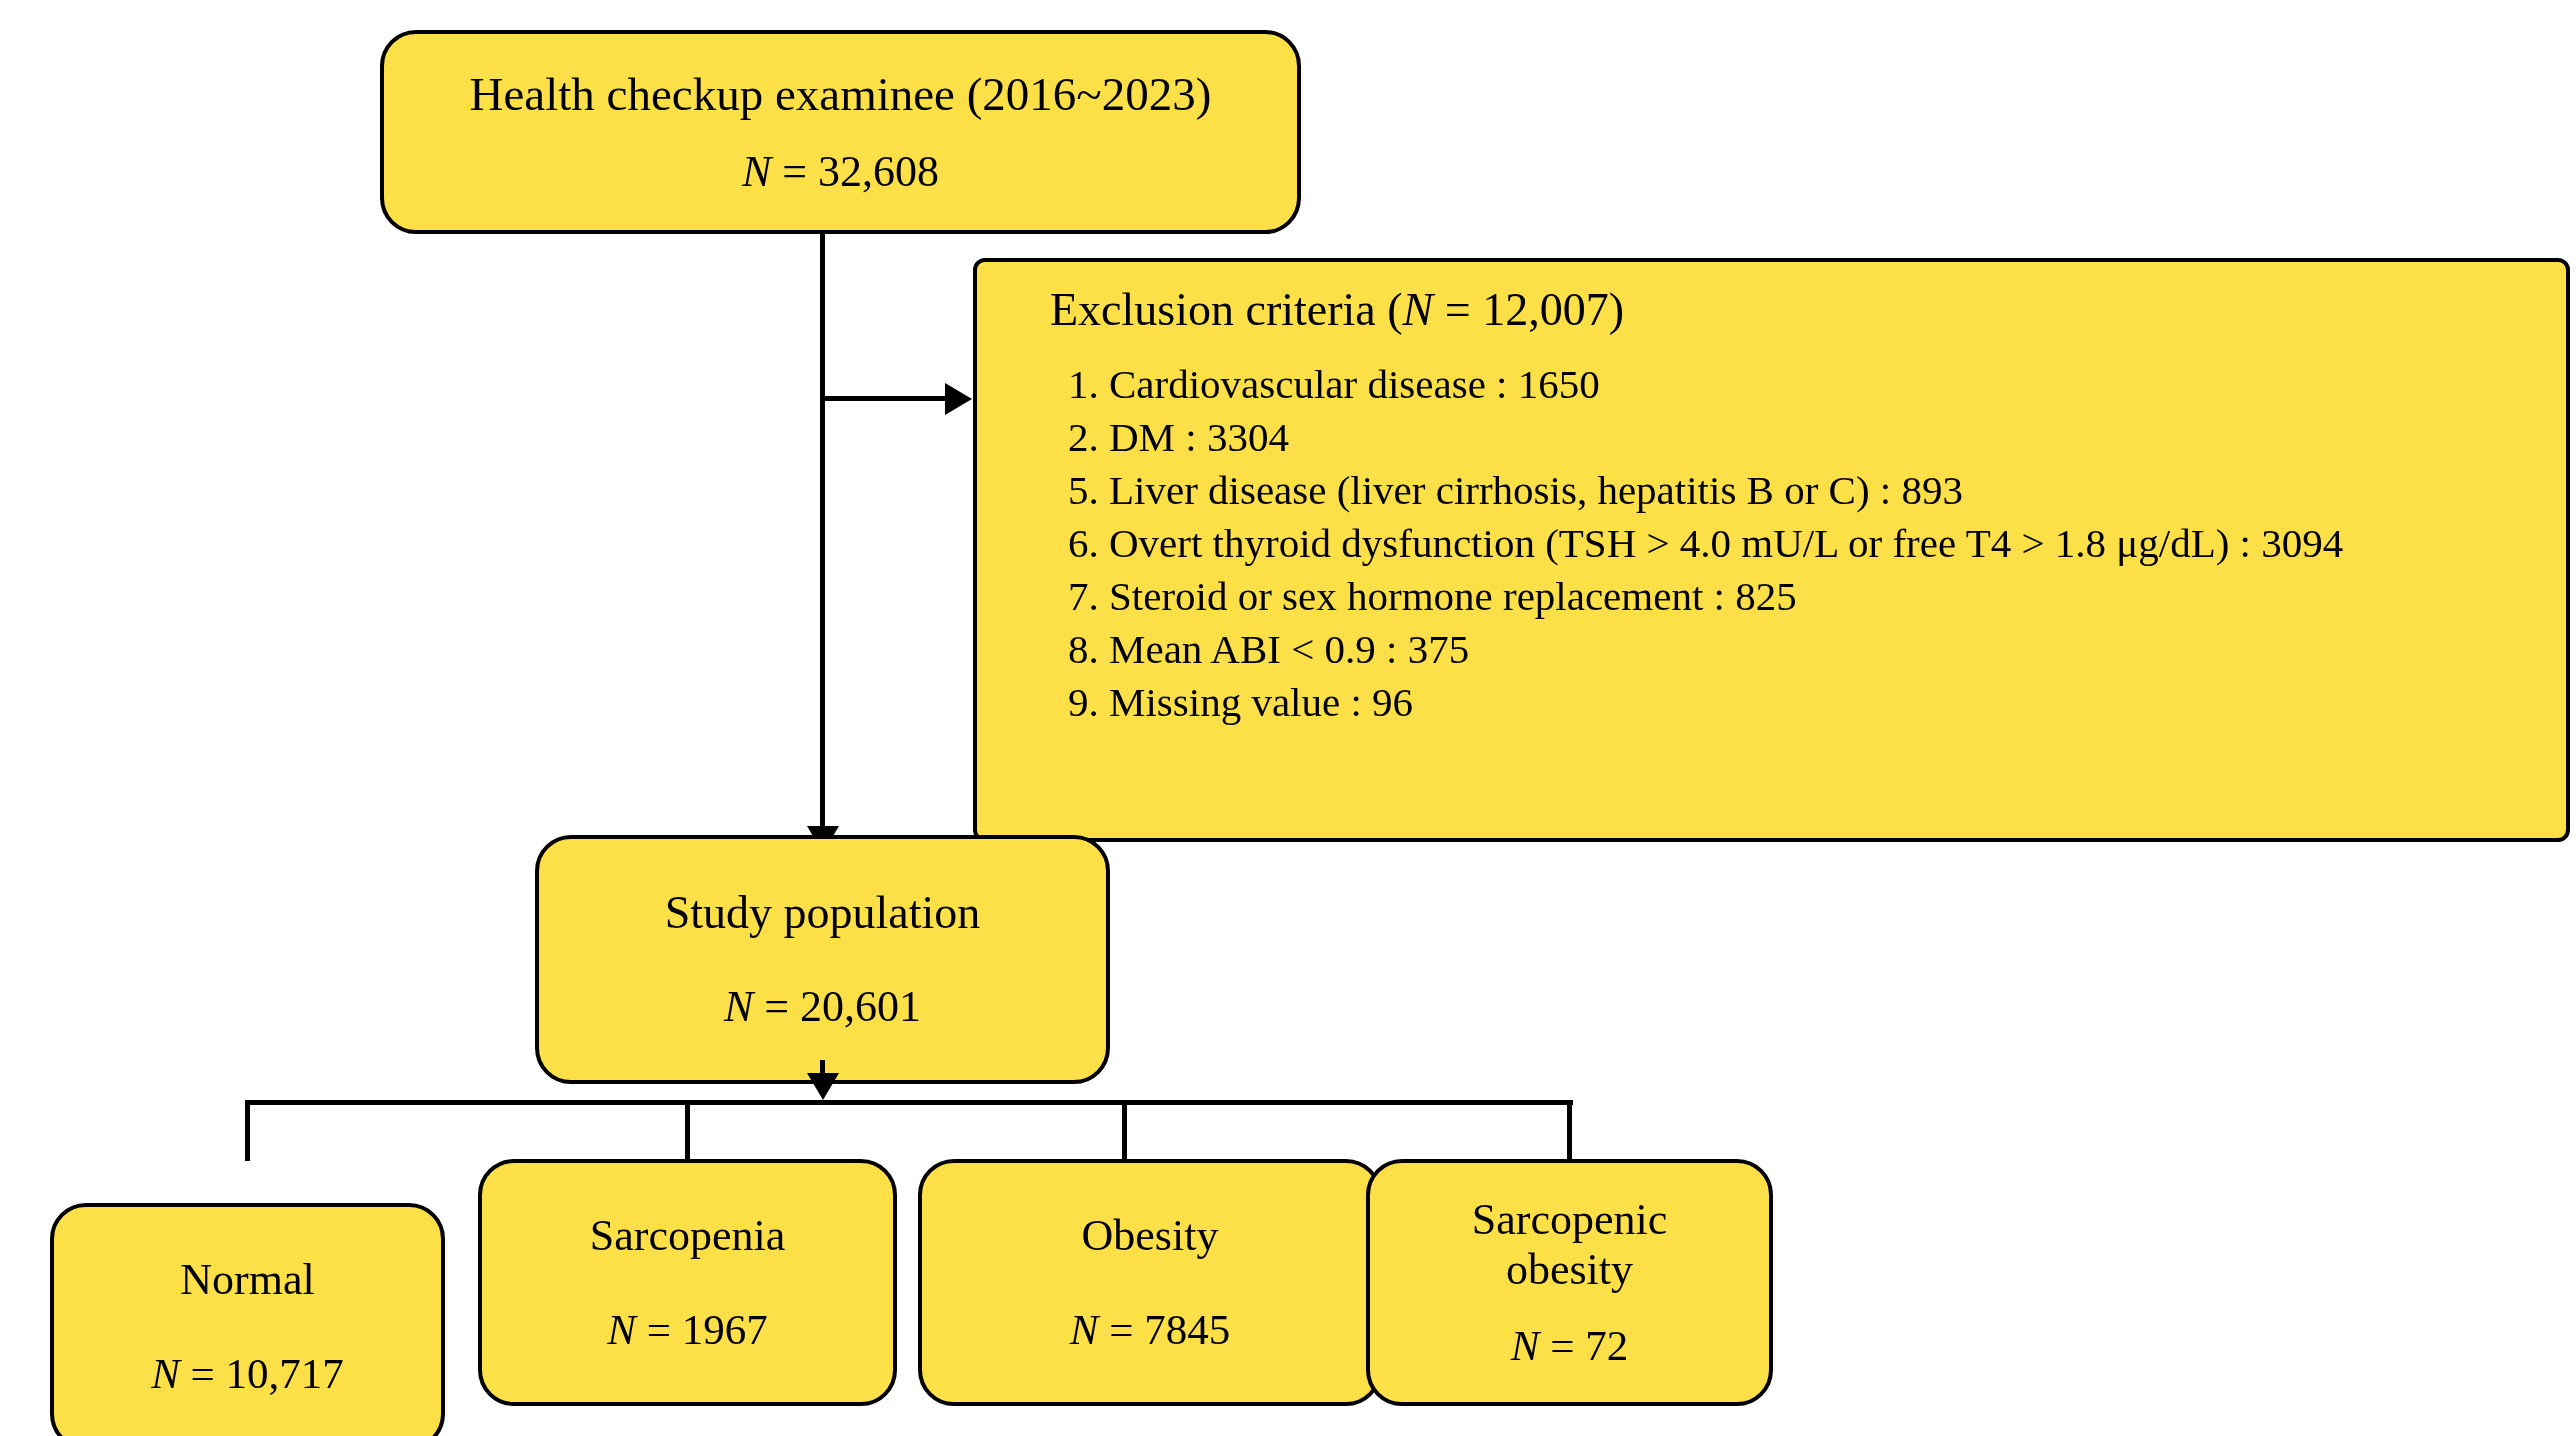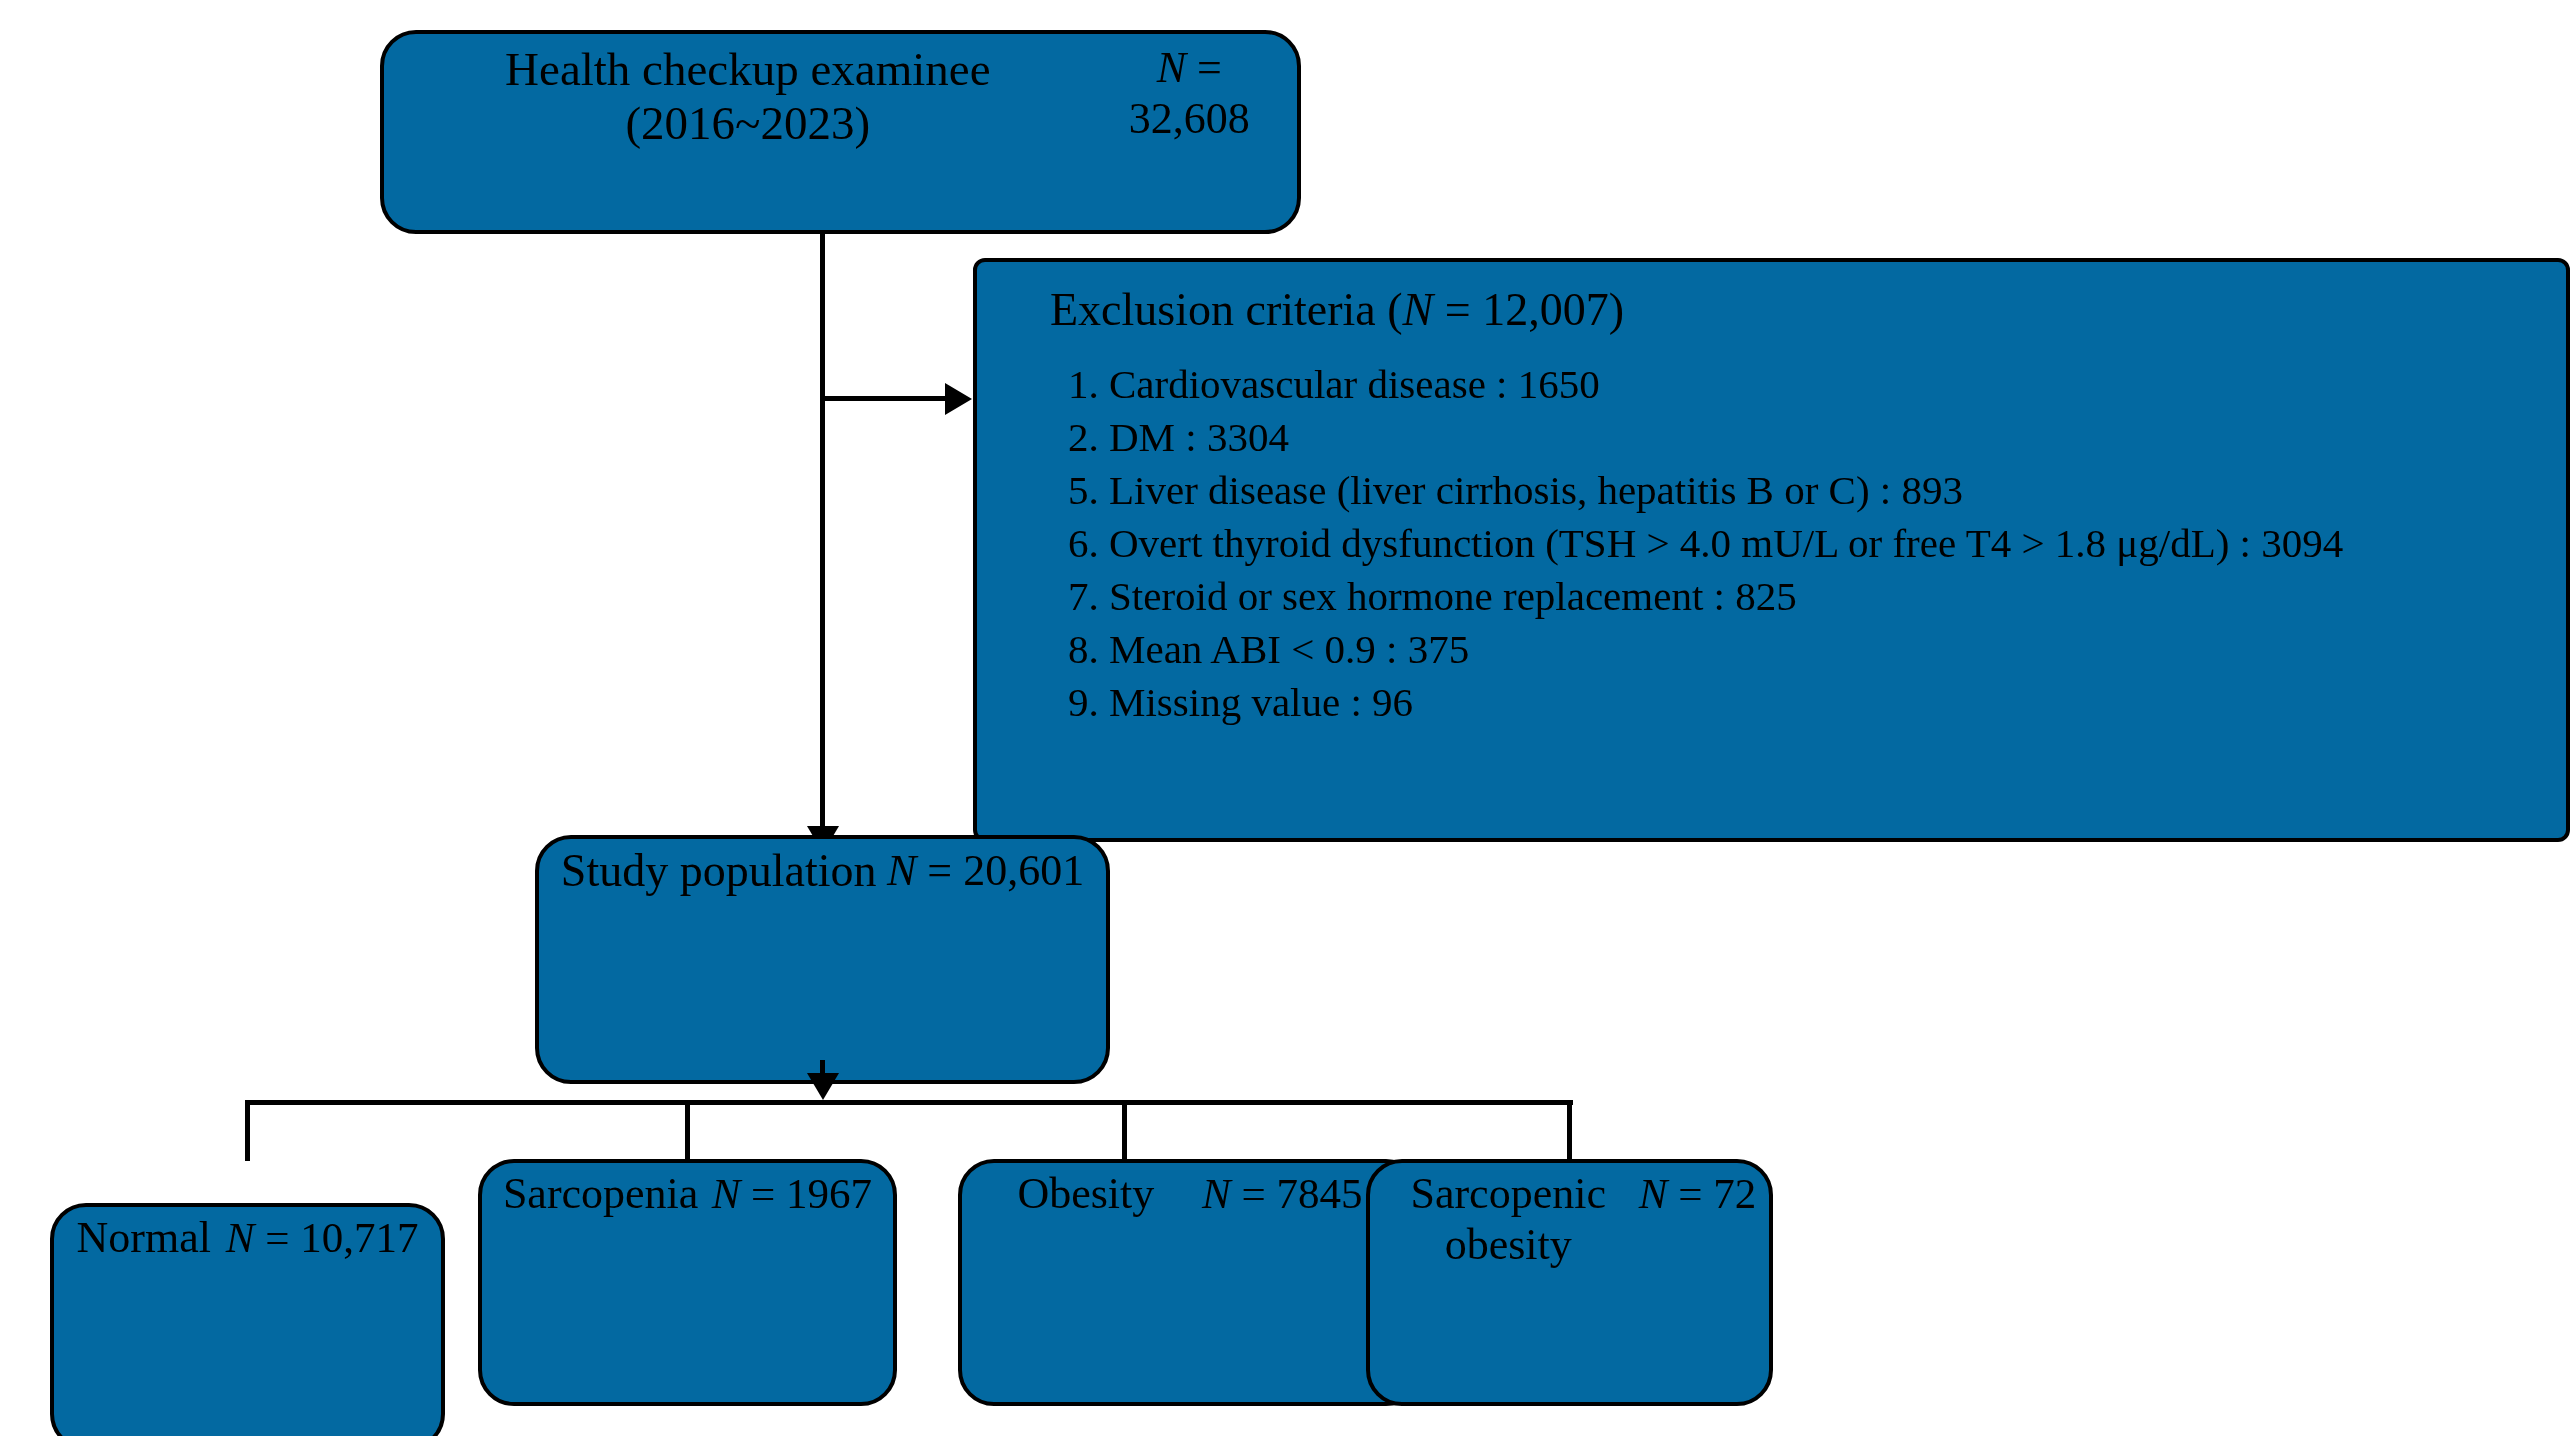--- a/index.html
+++ b/index.html
@@ -9,23 +9,24 @@
     height: 1437px;
     background: #ffffff;
     font-family: "Liberation Serif", "DejaVu Serif", serif;
     color: #000000;
     overflow: hidden;
   }
   .box {
     position: absolute;
     box-sizing: border-box;
     border: 4.6px solid #000000;
-    background: #0369a1;
+    background: #fde047;
     display: flex;
-    flex-direction: row;
+    flex-direction: column;
+    align-items: center;
     justify-content: space-evenly;
     text-align: center;
   }
   .box-title { font-size: 47px; line-height: 1.15; }
   .n-line { font-size: 44px; }
   .n-line i { font-style: italic; }
 
   #box-examinee { left: 380px; top: 30px; width: 921px; height: 204px; border-radius: 36px; padding: 7.6px 15px; }
 
   #box-exclusion {
@@ -42,21 +43,21 @@
   .excl-item { font-size: 41px; line-height: 53px; white-space: nowrap; }
 
   #box-study { left: 535px; top: 835px; width: 575px; height: 249px; border-radius: 36px; padding: 6px 11.4px; }
   #box-study .box-title { font-size: 46px; }
 
   .group { top: 1159px; height: 247px; border-radius: 36px; padding: 6px 7.6px; }
   .group .box-title { font-size: 44px; }
   .group .n-line { font-size: 43px; }
   #box-normal     { left: 50px;   width: 395px; margin-top: 44px; }
   #box-sarcopenia { left: 478px;  width: 419px; }
-  #box-obesity    { left: 958px; width: 464px; }
+  #box-obesity    { left: 918px; width: 464px; }
   #box-sarc-obesity { left: 1366px; width: 407px; }
   #box-sarc-obesity .box-title { max-width: 251px; }
 
   .line { position: absolute; background: #000000; }
   #line-examinee-down { left: 820px; top: 232px; width: 5.3px; height: 598px; }
   #arrow-study-head   { position: absolute; left: 807px; top: 826px; width: 0; height: 0;
                         border-left: 16px solid transparent; border-right: 16px solid transparent;
                         border-top: 27px solid #000000; }
   #line-exclusion     { left: 822px; top: 396px; width: 125px; height: 5.3px; }
   #arrow-exclusion-head { position: absolute; left: 945px; top: 383px; width: 0; height: 0;

